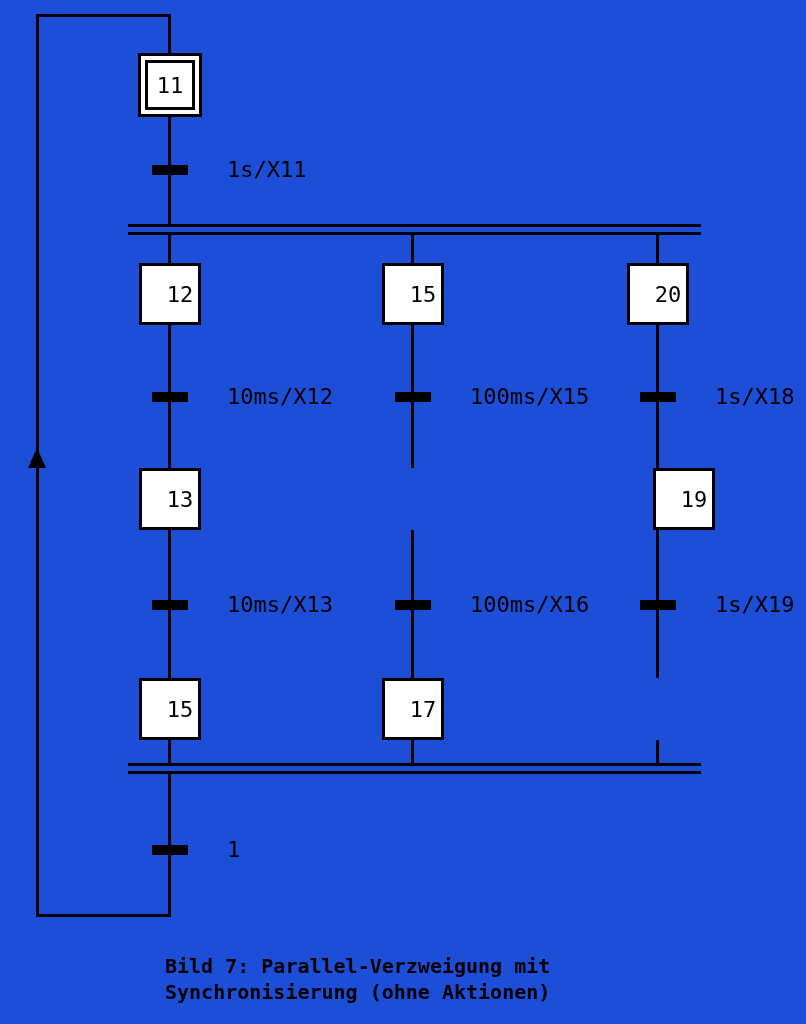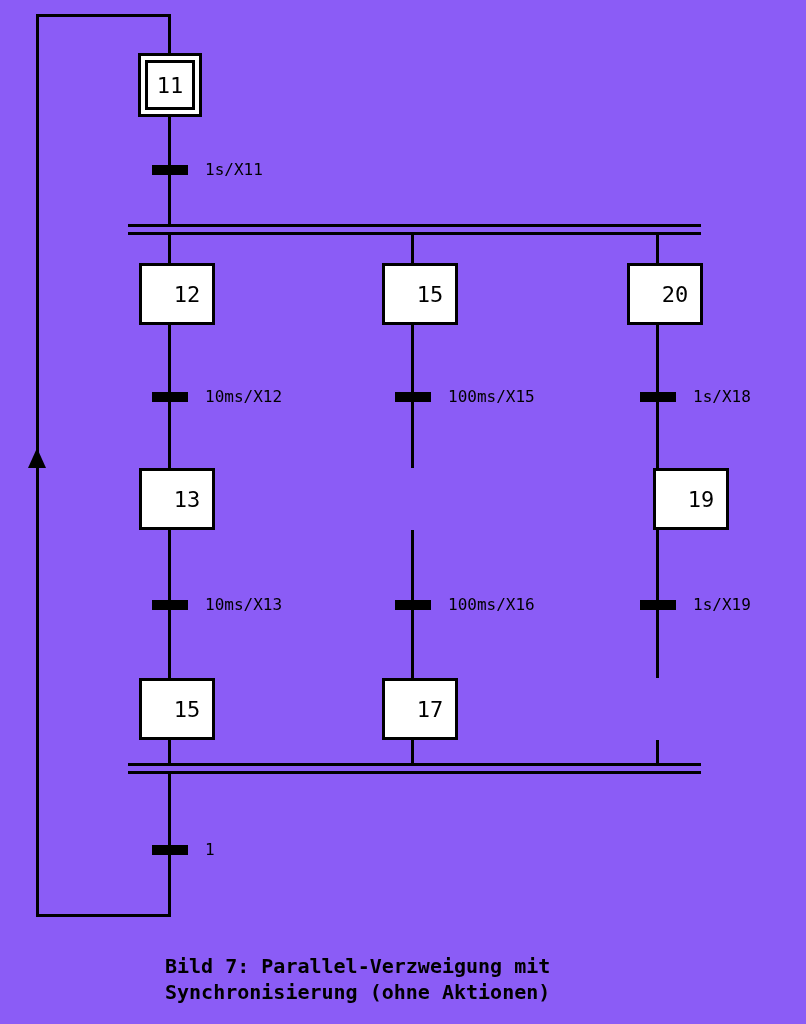--- a/index.html
+++ b/index.html
@@ -2,43 +2,43 @@
 <html><head>
 <meta charset="utf-8">
 <style>
   * { margin: 0; padding: 0; box-sizing: border-box; }
   html, body { background: #ffffff; }
   body {
     width: 806px; height: 1024px;
     font-family: "DejaVu Sans Mono", monospace;
     color: #000;
   }
-  .diagram { position: relative; width: 806px; height: 1024px; background: #8b5cf6; overflow: hidden; }
+  .diagram { position: relative; width: 806px; height: 1024px; background: #1d4ed8; overflow: hidden; }
 
   .line { position: absolute; background: #000; }
 
   .step {
-    position: absolute; width: 76px; height: 62px;
+    position: absolute; width: 62px; height: 62px;
     border: 3px solid #000; background: #fff;
     display: flex; align-items: center; justify-content: center;
     font-size: 22px;
     padding-left: 20px;
   }
   .step-initial {
     position: absolute; width: 64px; height: 64px;
     border: 3px solid #000; background: #fff; padding: 4px;
   }
   .step-initial .inner {
     width: 100%; height: 100%; border: 3px solid #000;
     display: flex; align-items: center; justify-content: center;
     font-size: 22px;
   }
 
   .tbar { position: absolute; width: 36px; height: 10px; background: #000; }
-  .tlabel { position: absolute; font-size: 16px; line-height: 26px; white-space: pre; }
+  .tlabel { position: absolute; font-size: 22px; line-height: 26px; white-space: pre; margin-left: 22px; }
 
   .arrow-up {
     position: absolute; width: 0; height: 0;
     border-left: 9px solid transparent;
     border-right: 9px solid transparent;
     border-bottom: 20px solid #000;
   }
 
   .caption {
     position: absolute; left: 165px; top: 953px;

